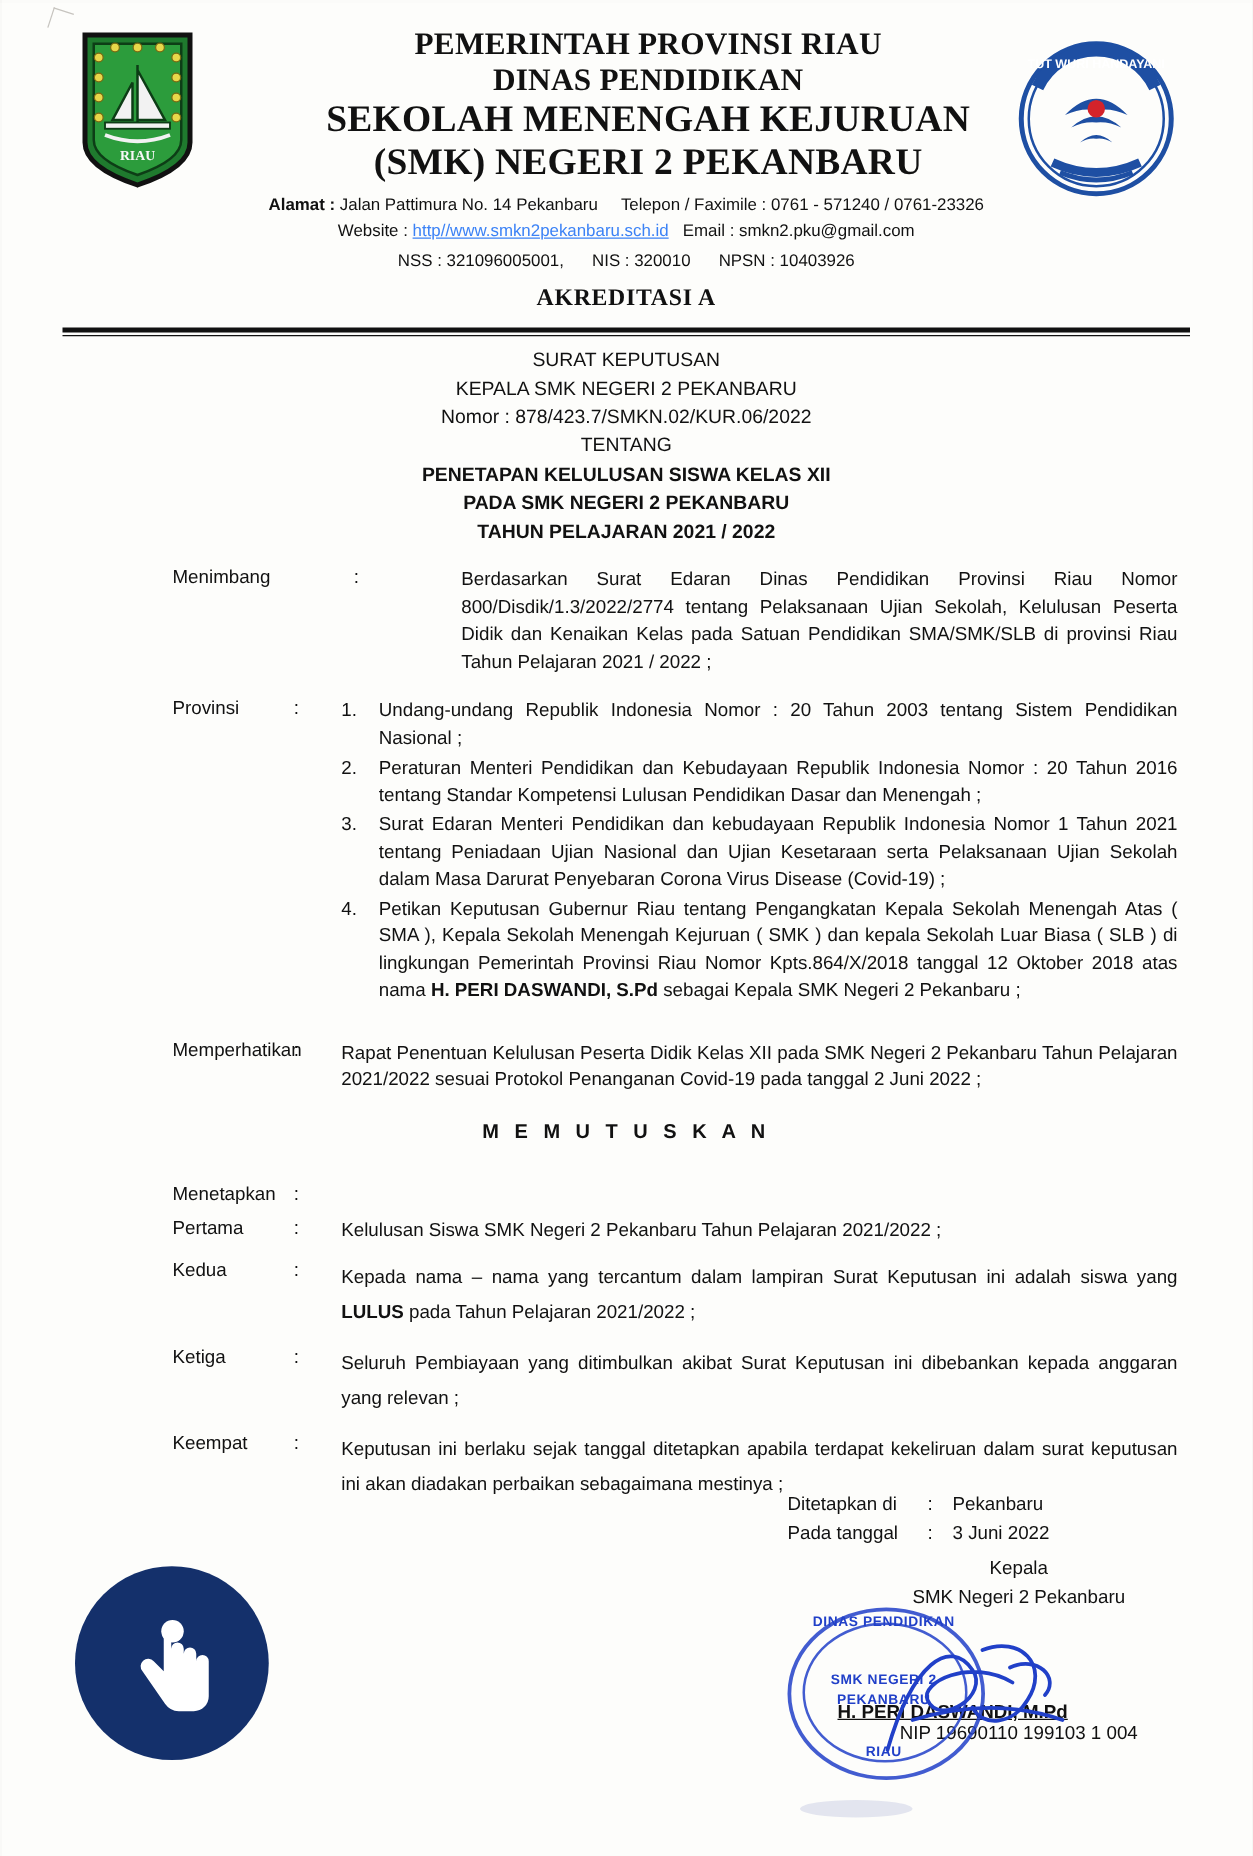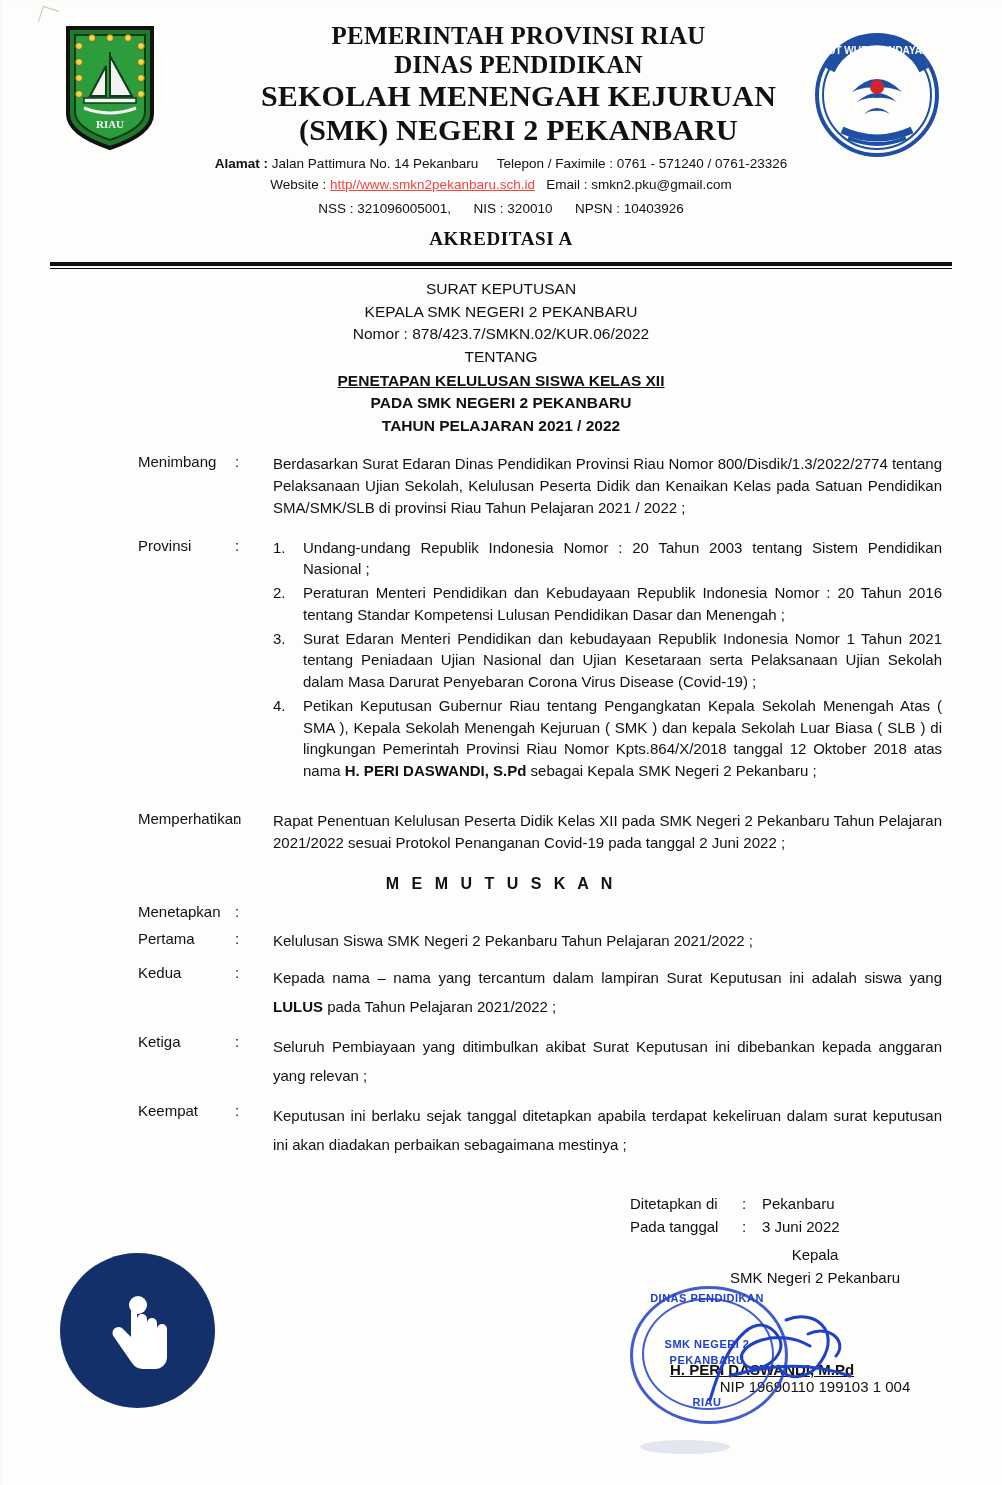--- a/index.html
+++ b/index.html
@@ -54,21 +54,21 @@
   .kop-l2 { font-size: 25px; }
   .kop-l3 { font-size: 30px; }
   .kop-l4 { font-size: 30px; }
   .kop-sub {
     font-size: 13.5px;
     margin-top: 7px;
     line-height: 1.5;
     font-family: "Liberation Sans", sans-serif;
   }
   .kop-sub b { font-weight: bold; }
-  .link { color: #ef4444; text-decoration: underline; }
+  .link { color: #3b82f6; text-decoration: underline; }
   .akreditasi {
     font-family: "Liberation Serif", serif;
     font-weight: bold;
     font-size: 19px;
     margin-top: 9px;
     letter-spacing: .6px;
   }
   .rule {
     position: absolute;
     left: 50px; right: 50px;
@@ -101,21 +101,21 @@
   .body {
     position: relative;
     padding: 28px 60px 0 60px;
   }
   .sk-head {
     text-align: center;
     line-height: 1.45;
     font-size: 15.5px;
   }
   .sk-head .l-b { font-weight: bold; }
-  .sk-head .sp { margin-top: 2px; text-decoration: underline; }
+  .sk-head .sp { margin-top: 2px; }
 
   .rows { margin-top: 16px; }
   .row {
     display: flex;
     align-items: flex-start;
     margin-bottom: 14px;
   }
   .row .lbl {
     width: 175px;
     flex: 0 0 175px;
@@ -154,21 +154,21 @@
     flex: 1 1 auto;
     text-align: justify;
     line-height: 1.45;
   }
 
   .memutuskan {
     text-align: center;
     font-weight: bold;
     font-size: 16px;
     letter-spacing: 4px;
-    margin: 22px 0 10px 0;
+    margin: 22px 0 32px 0;
   }
   .row.wide .val { line-height: 1.9; }
 
   
   .sign {
     position: absolute;
     left: 630px;
     top: 1193px;
     width: 330px;
     font-size: 15px;
@@ -347,21 +347,21 @@
       <div>KEPALA SMK NEGERI 2 PEKANBARU</div>
       <div>Nomor : 878/423.7/SMKN.02/KUR.06/2022</div>
       <div>TENTANG</div>
       <div class="l-b sp">PENETAPAN KELULUSAN SISWA KELAS XII</div>
       <div class="l-b">PADA SMK NEGERI 2 PEKANBARU</div>
       <div class="l-b">TAHUN PELAJARAN 2021 / 2022</div>
     </div>
 
     <div class="rows">
 
-      <div class="row" style="margin-top:14px;">
+      <div class="row" style="margin-top:14px;gap:48px;">
         <div class="lbl">Menimbang</div>
         <div class="colon">:</div>
         <div class="val">Berdasarkan Surat Edaran Dinas Pendidikan Provinsi Riau Nomor 800/Disdik/1.3/2022/2774 tentang Pelaksanaan Ujian Sekolah, Kelulusan Peserta Didik dan Kenaikan Kelas pada Satuan Pendidikan SMA/SMK/SLB di provinsi Riau Tahun Pelajaran 2021 / 2022 ;</div>
       </div>
 
       <div class="row" style="margin-top:18px;">
         <div class="lbl">Provinsi</div>
         <div class="colon">:</div>
         <div class="val">
           <ol class="numlist">

